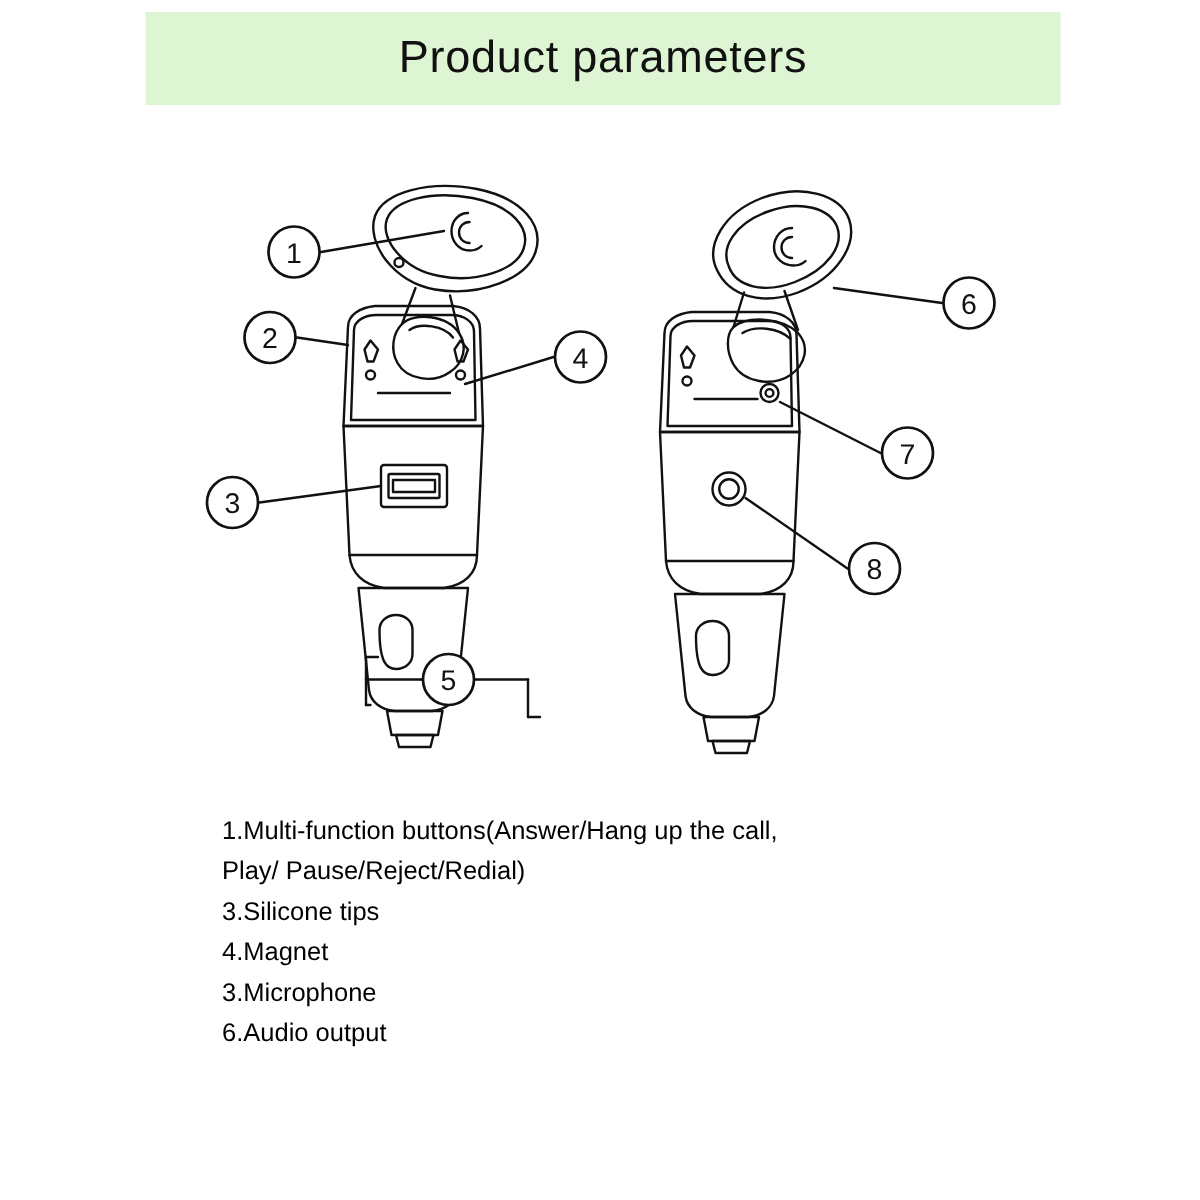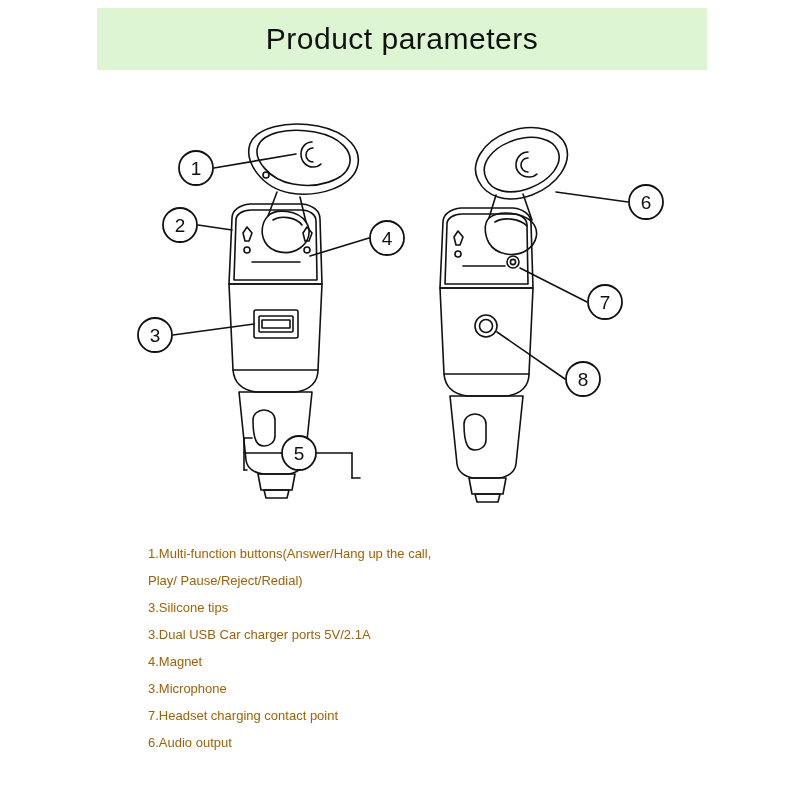--- a/index.html
+++ b/index.html
@@ -52,23 +52,23 @@
     display: block;
   }
   
   #legend {
     position: absolute;
     left: 148px;
     top: 540px;
     width: 600px;
   }
   .legend-line {
-    font-size: 13px;
+    font-size: 17px;
     line-height: 27px;
-    color: #a16207;
+    color: #000000;
     white-space: pre-wrap;
   }
 </style>
 </head>
 <body>
 
 <div id="page">
 
   <div id="header-banner">
     <div id="header-title">Product parameters</div>
@@ -237,20 +237,18 @@
           <text x="583" y="316" text-anchor="middle" font-family="Liberation Sans, sans-serif" font-size="19" fill="#111111">8</text>
         </g>
       </g>
     </svg>
   </div>
 
   <div id="legend">
     <div class="legend-line">1.Multi-function buttons(Answer/Hang up the call,
 Play/ Pause/Reject/Redial)</div>
     <div class="legend-line">3.Silicone tips</div>
-    <div class="legend-line">3.Dual USB Car charger ports 5V/2.1A</div>
     <div class="legend-line">4.Magnet</div>
     <div class="legend-line">3.Microphone</div>
-    <div class="legend-line">7.Headset charging contact point</div>
     <div class="legend-line">6.Audio output</div>
   </div>
 
 </div>
 
 </body></html>

